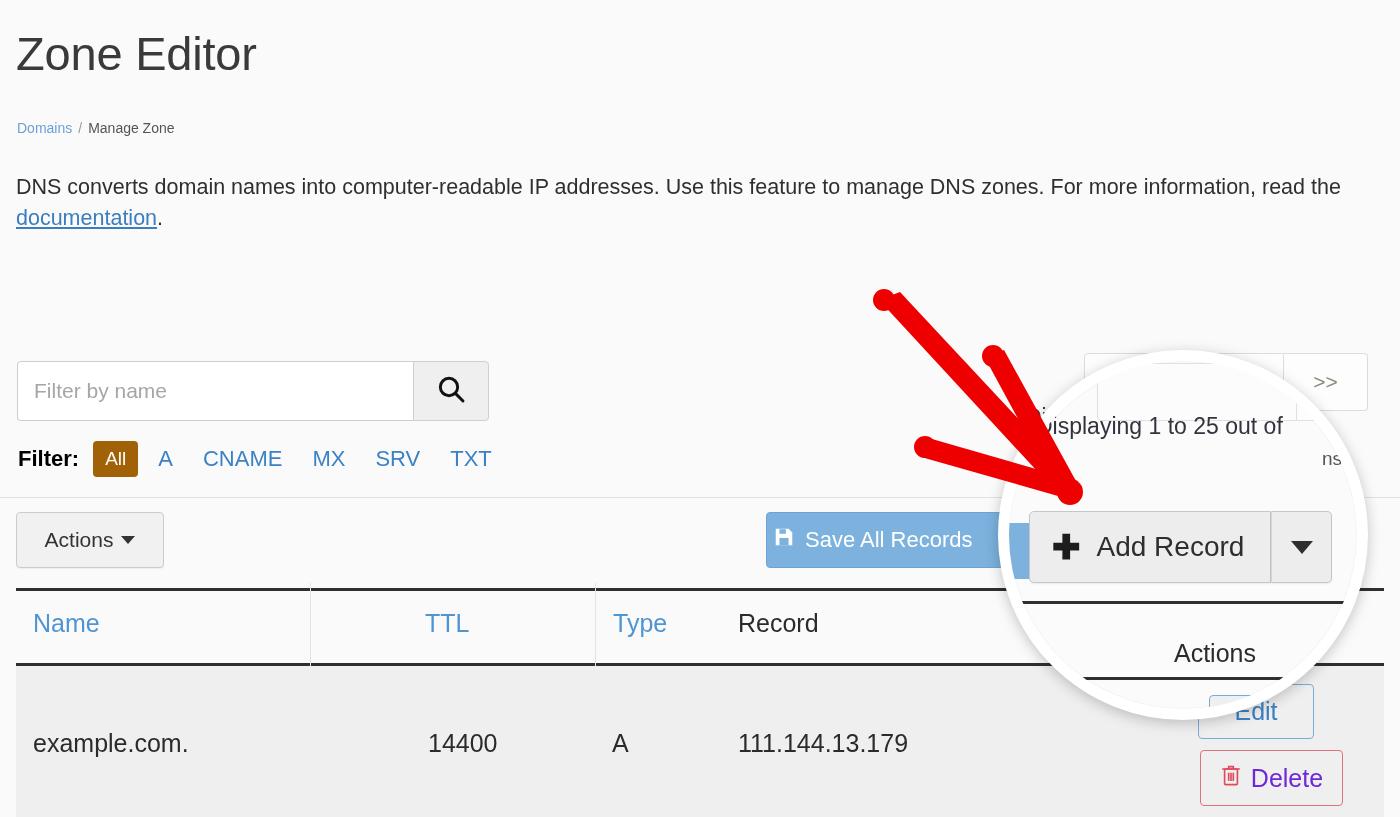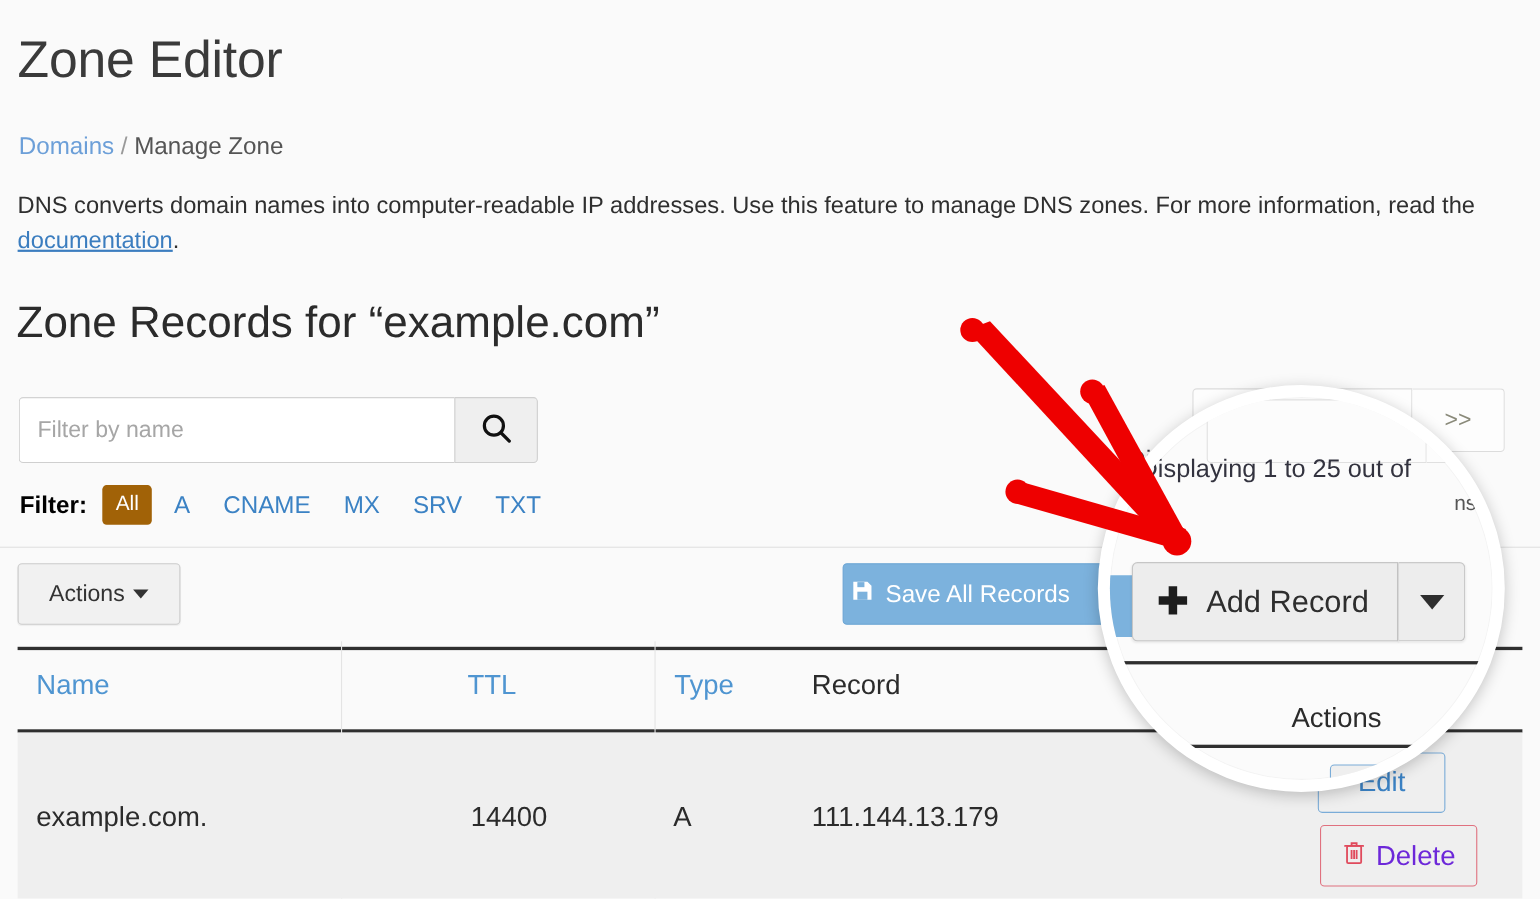--- a/index.html
+++ b/index.html
@@ -24,21 +24,21 @@
     font-size: 47px;
     font-weight: 400;
     color: #3a3a3a;
     letter-spacing: -0.2px;
     line-height: 1.1;
     white-space: nowrap;
   }
   .breadcrumb {
     position: absolute;
     left: 17px; top: 120px;
-    font-size: 22px;
+    font-size: 14px;
     color: #555;
     white-space: nowrap;
   }
   .breadcrumb a {
     color: #6c9fd8;
     text-decoration: none;
   }
   .breadcrumb .sep { color: #999; margin: 0 6px; }
 
   .intro {
@@ -427,21 +427,20 @@
 <div id="page">
 
   <div class="page-title">Zone Editor</div>
 
   <div class="breadcrumb">
     <a href="#">Domains</a><span class="sep">/</span><span>Manage Zone</span>
   </div>
 
   <div class="intro"><span>DNS converts domain names into computer-readable IP addresses. Use this feature to manage DNS zones. For more information, read the </span><a href="#">documentation</a><span>.</span></div>
 
-  <div class="section-title">Zone Records for “example.com”</div>
 
   <div class="search-wrap">
     <input class="search-input" type="text" placeholder="Filter by name" style="">
     <div class="search-btn">
       <span>
         <svg width="32" height="32" viewBox="0 0 24 24" fill="none" stroke="#111" stroke-width="2.2">
           <circle cx="10.5" cy="10.5" r="6.5"></circle>
           <line x1="15.3" y1="15.3" x2="21" y2="21" stroke-linecap="round"></line>
         </svg>
       </span>

